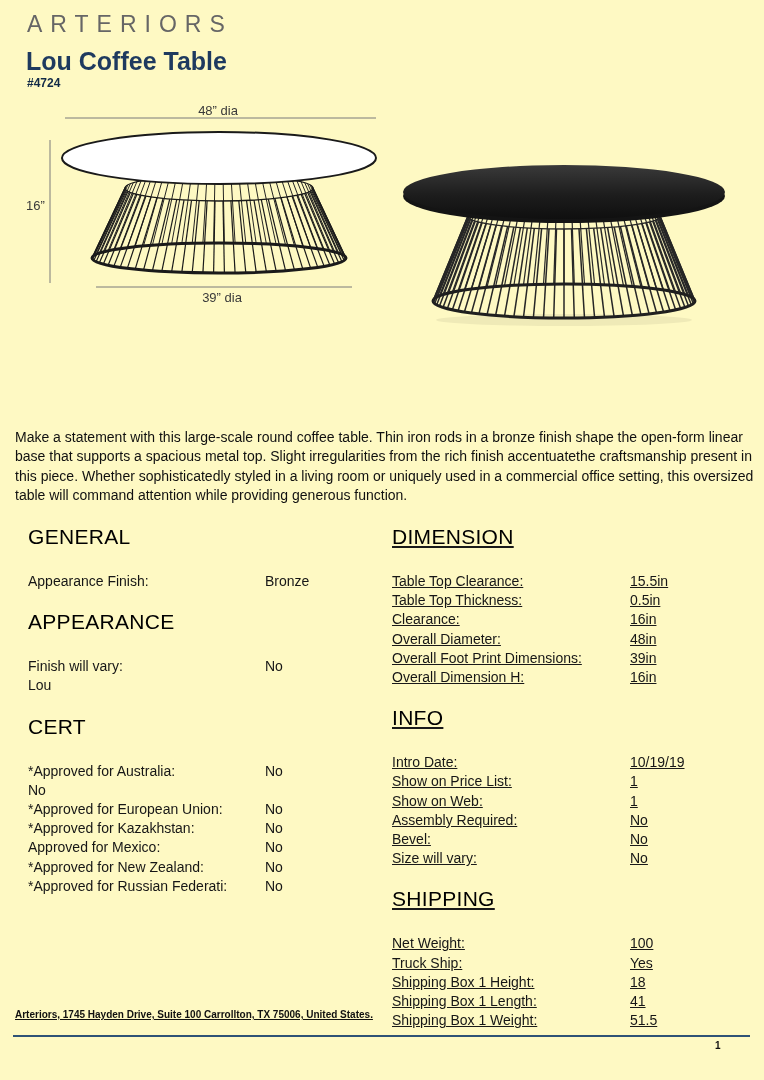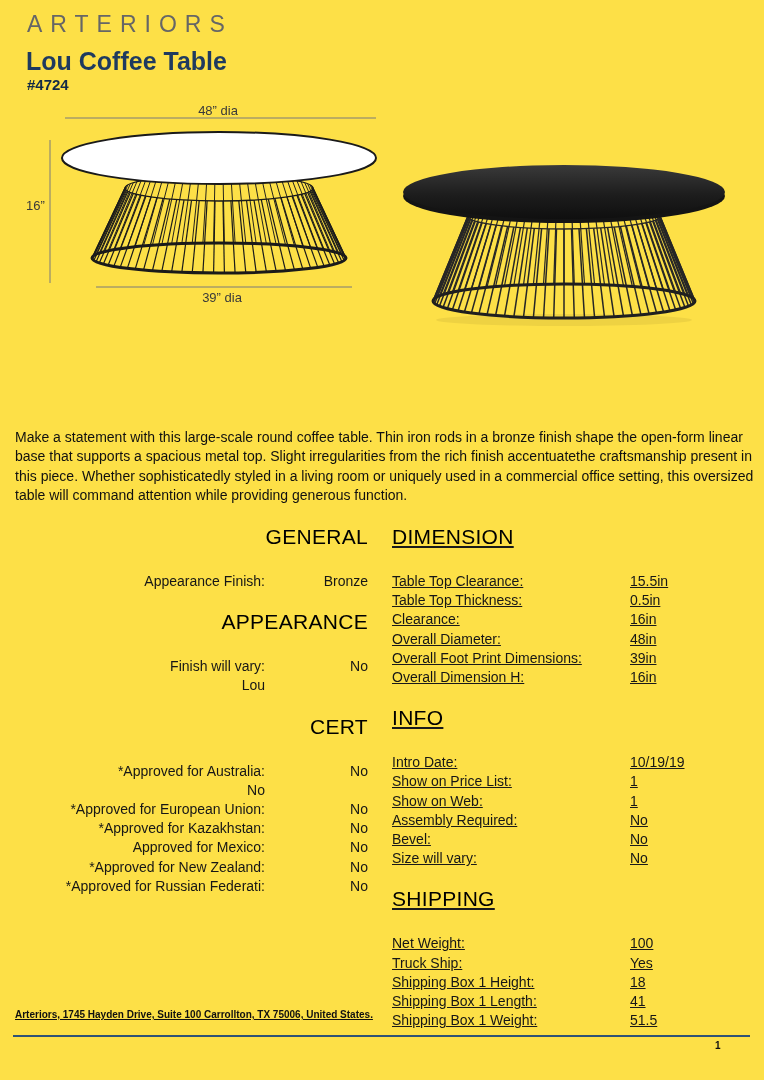--- a/index.html
+++ b/index.html
@@ -1,38 +1,38 @@
 <!DOCTYPE html>
 <html><head>
 <meta charset="utf-8">
 <style>
   html,body{margin:0;padding:0;background:#fff;}
-  .page{position:relative;width:764px;height:1080px;background:#fde047;overflow:hidden;
+  .page{position:relative;width:764px;height:1080px;background:#fef9c3;overflow:hidden;
         font-family:"Liberation Sans",sans-serif;color:#1a1a1a;}
 
   .brand{position:absolute;left:27px;top:11px;font-size:23px;letter-spacing:8px;
          color:#666;font-weight:400;}
   .title{position:absolute;left:26px;top:47px;font-size:25px;font-weight:700;
          color:#1e3a5f;margin:0;}
-  .sku{position:absolute;left:27px;top:76px;font-size:15px;font-weight:700;color:#122a47;text-align:right;}
+  .sku{position:absolute;left:27px;top:76px;font-size:12px;font-weight:700;color:#122a47;text-align:right;}
 
   .diagram{position:absolute;left:30px;top:103px;width:350px;height:212px;}
   .diagram svg{position:absolute;left:0;top:0;}
   .dim{position:absolute;font-size:13px;color:#3a3a3a;white-space:nowrap;}
   .dim-top{left:188px;top:0;transform:translateX(-50%);}
   .dim-left{left:-4px;top:95px;}
   .dim-bottom{left:192px;top:187px;transform:translateX(-50%);}
 
   .photo{position:absolute;left:395px;top:156px;width:345px;height:178px;}
 
   .desc{position:absolute;left:15px;top:428px;width:740px;margin:0;
         font-size:14px;line-height:19.3px;color:#101010;}
 
   .col{position:absolute;top:524px;}
-  .col-left{left:28px;width:340px;text-align:right;}
+  .col-left{left:28px;width:340px;}
   .col-right{left:392px;width:350px;text-decoration:underline;}
   .sec{margin:0 0 18px 0;}
   .sec-h{font-size:21px;line-height:26px;font-weight:400;color:#000;
          margin:0 0 22px 0;letter-spacing:.3px;}
   .row{display:grid;font-size:14px;line-height:19.2px;color:#161616;}
   .col-left .row{grid-template-columns:237px 1fr;}
   .col-right .row{grid-template-columns:238px 1fr;}
   .row .lbl{white-space:nowrap;}
   .row .val{white-space:nowrap;}
 

